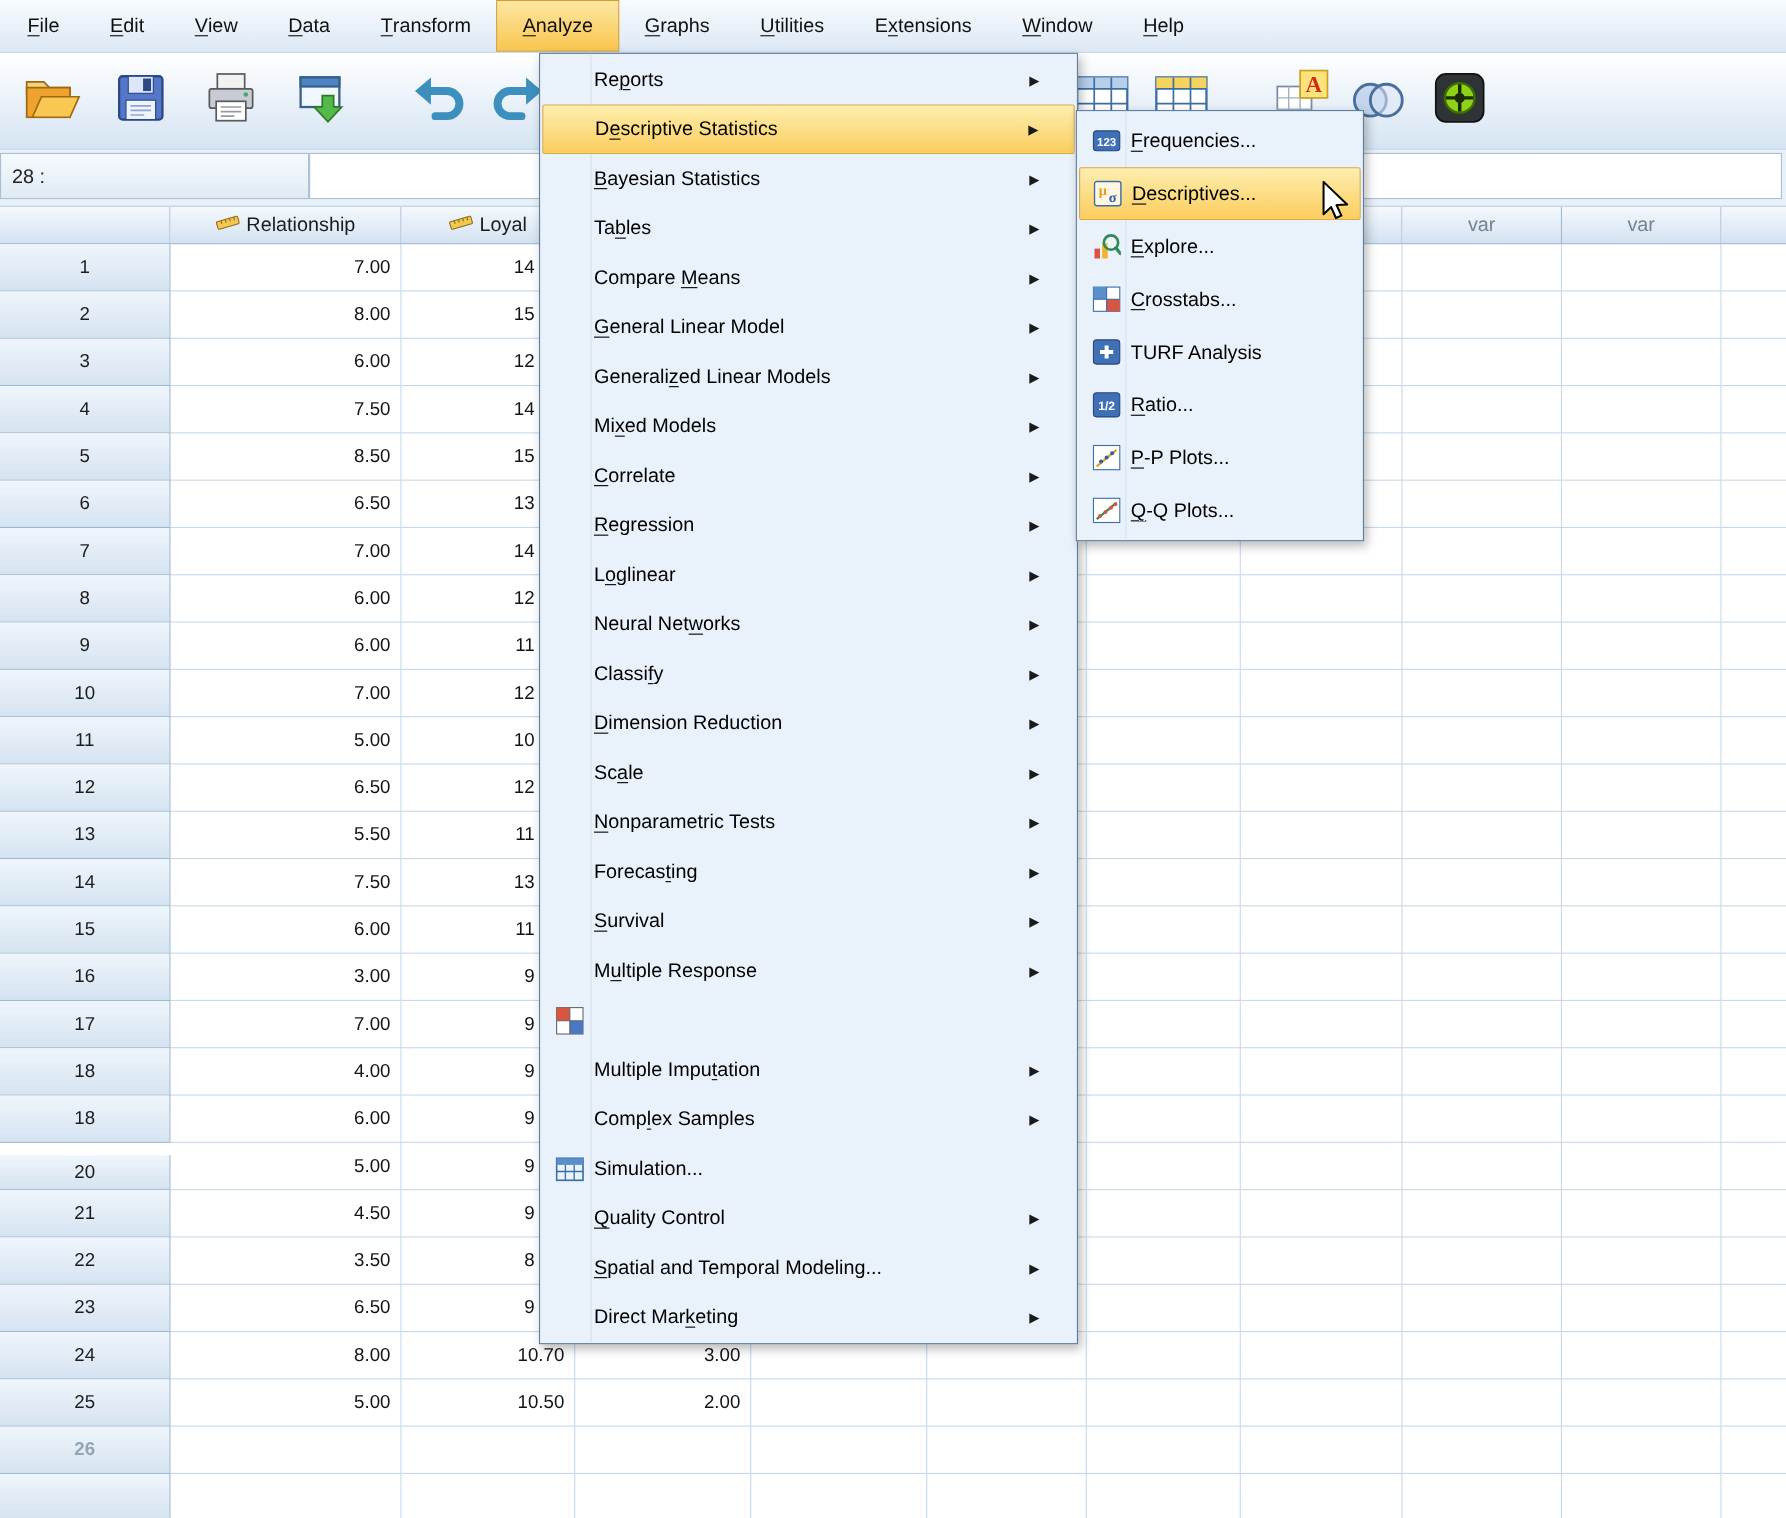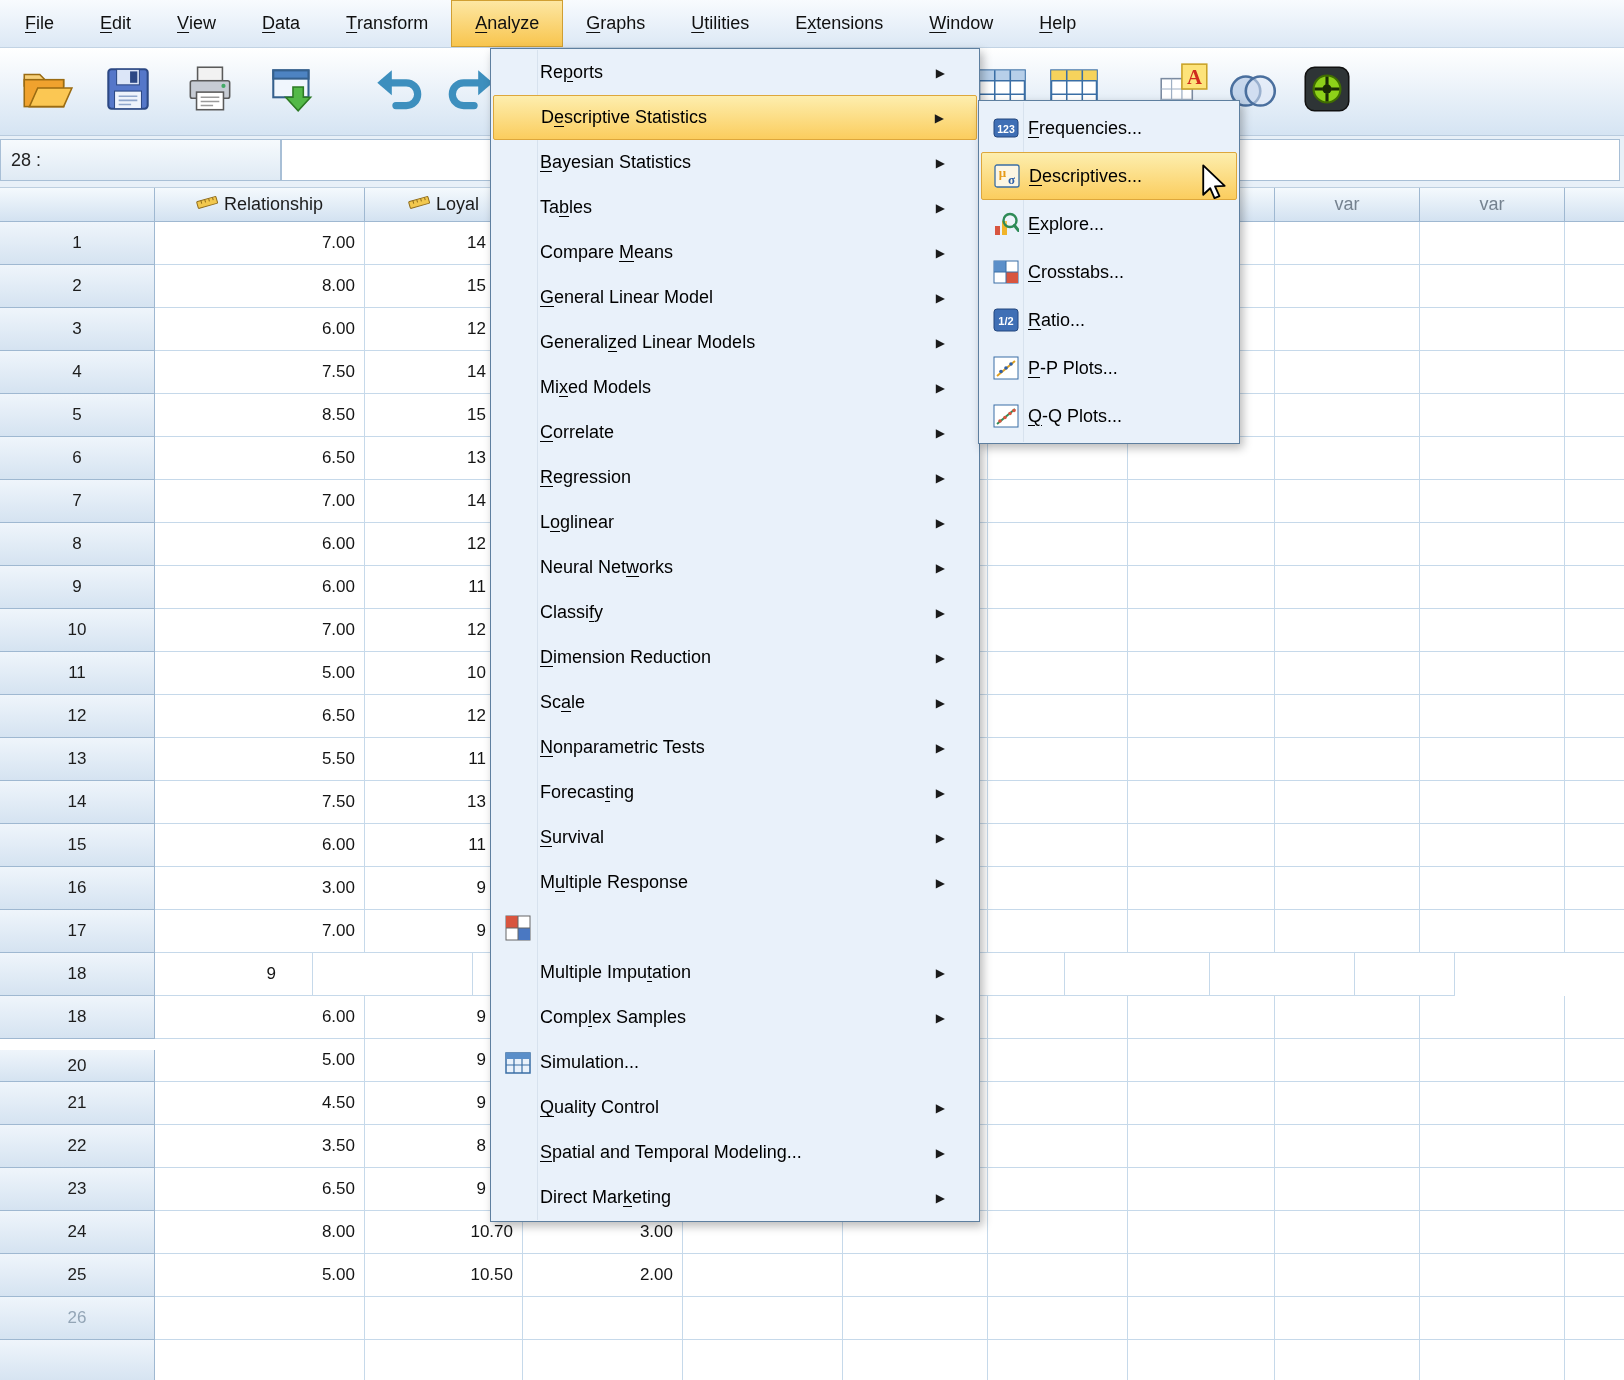--- a/index.html
+++ b/index.html
@@ -425,20 +425,21 @@
       <div class="d-cell" style="width: 160px;"></div>
       <div class="d-cell" style="width: 145px;"></div>
       <div class="d-cell" style="width: 140px;"></div>
       <div class="d-cell" style="width: 147px;"></div>
       <div class="d-cell" style="width: 145px;"></div>
       <div class="d-cell" style="width: 145px;"></div>
       <div class="d-cell" style="width: 100px;"></div>
     </div>
     <div class="grow">
       <div class="rn-cell" style="width: 155px;">18</div>
+      <div class="d-cell" style="width: 210px;">4.00</div>
       <div class="d-cell clip" style="width: 158px;">9</div>
       <div class="d-cell" style="width: 160px;"></div>
       <div class="d-cell" style="width: 160px;"></div>
       <div class="d-cell" style="width: 145px;"></div>
       <div class="d-cell" style="width: 140px;"></div>
       <div class="d-cell" style="width: 147px;"></div>
       <div class="d-cell" style="width: 145px;"></div>
       <div class="d-cell" style="width: 145px;"></div>
       <div class="d-cell" style="width: 100px;"></div>
     </div>
@@ -527,21 +528,21 @@
       <div class="d-cell" style="width: 160px;">2.00</div>
       <div class="d-cell" style="width: 160px;"></div>
       <div class="d-cell" style="width: 145px;"></div>
       <div class="d-cell" style="width: 140px;"></div>
       <div class="d-cell" style="width: 147px;"></div>
       <div class="d-cell" style="width: 145px;"></div>
       <div class="d-cell" style="width: 145px;"></div>
       <div class="d-cell" style="width: 100px;"></div>
     </div>
     <div class="grow">
-      <div class="rn-cell dim" style="width: 155px;">26</div>
+      <div class="rn-cell dim" style="width: 155px; font-weight: bold;">26</div>
       <div class="d-cell" style="width: 210px;"></div>
       <div class="d-cell" style="width: 158px;"></div>
       <div class="d-cell" style="width: 160px;"></div>
       <div class="d-cell" style="width: 160px;"></div>
       <div class="d-cell" style="width: 145px;"></div>
       <div class="d-cell" style="width: 140px;"></div>
       <div class="d-cell" style="width: 147px;"></div>
       <div class="d-cell" style="width: 145px;"></div>
       <div class="d-cell" style="width: 145px;"></div>
       <div class="d-cell" style="width: 100px;"></div>
@@ -738,20 +739,29 @@
     <div class="menu-item">
       <div class="mi-icon">
         <svg viewBox="0 0 26 26">
           <rect x="1" y="2" width="24" height="22" fill="#fff" stroke="#3a6ea5"></rect>
           <rect x="1" y="2" width="12" height="11" fill="#5b8fc9"></rect>
           <rect x="13" y="13" width="12" height="11" fill="#d8553f"></rect>
           <path d="M1 13 h24 M13 2 v22" stroke="#3a6ea5"></path>
         </svg>
       </div>
       <div class="mi-label"><u>C</u>rosstabs...</div>
+    </div>
+    <div class="menu-item">
+      <div class="mi-icon">
+        <svg viewBox="0 0 26 26">
+          <rect x="1" y="2" width="24" height="22" rx="3" fill="#3f6fb5" stroke="#23477e"></rect>
+          <path d="M13 7 v12 M7 13 h12" stroke="#fff" stroke-width="3.6"></path>
+        </svg>
+      </div>
+      <div class="mi-label">TURF Analysis</div>
     </div>
     <div class="menu-item">
       <div class="mi-icon">
         <svg viewBox="0 0 26 26">
           <rect x="1" y="2" width="24" height="22" rx="3" fill="#3f6fb5" stroke="#23477e"></rect>
           <text x="13" y="17.5" font-size="11" font-weight="bold" fill="#fff" text-anchor="middle" font-family="Liberation Sans, sans-serif">1/2</text>
         </svg>
       </div>
       <div class="mi-label"><u>R</u>atio...</div>
     </div>

